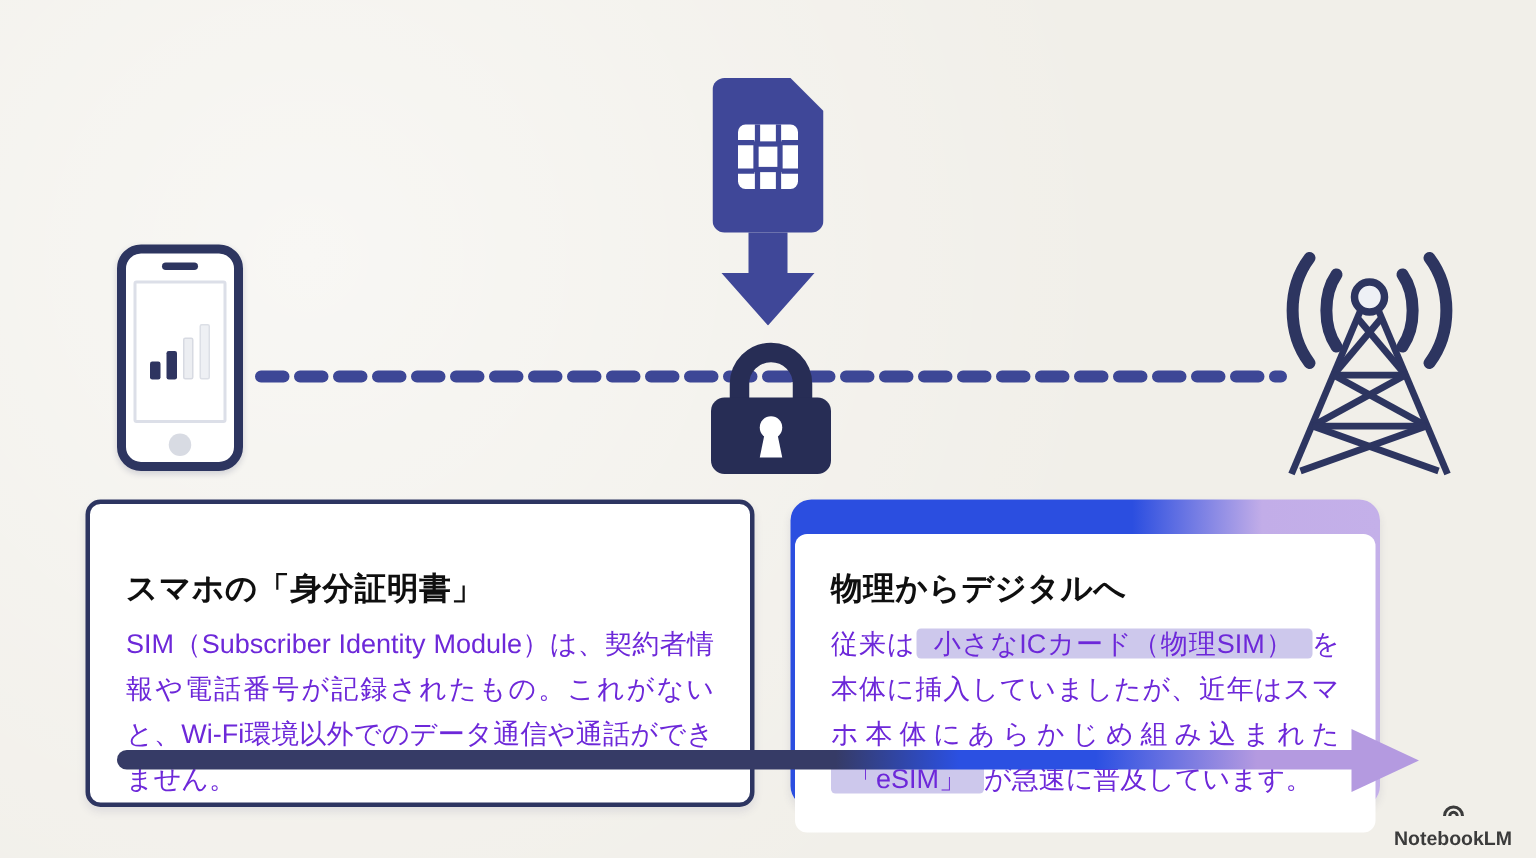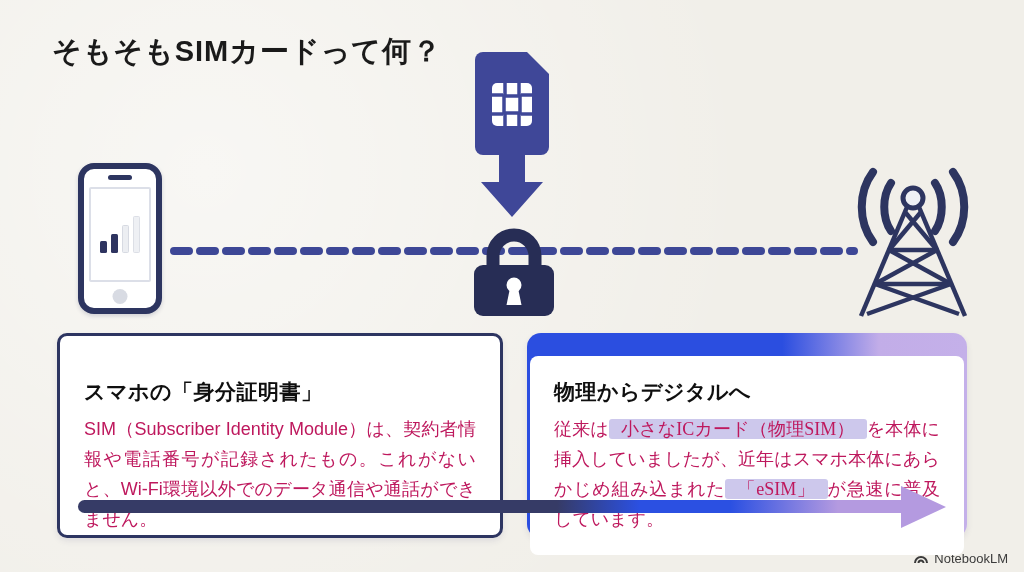--- a/index.html
+++ b/index.html
@@ -46,59 +46,58 @@
   .sim    { position:absolute; left:475px; top:52px;  z-index:2; }
   .lock   { position:absolute; left:471px; top:225px; z-index:3; }
   .tower  { position:absolute; left:833px; top:152px; z-index:2; }
   
   .card-left {
     position:absolute; left:57px; top:333px; width:446px; height:205px;
     background:#fff; border:3px solid #2d3561; border-radius:10px;
     box-shadow:0 3px 6px rgba(45,53,97,.10); z-index:2;
   }
   .card-right {
-    position:absolute; left:527px; top:333px; width:440px; height:205px;
+    position:absolute; left:527px; top:333px; width:393px; height:205px;
     border-radius:14px; padding:3px;
     background:linear-gradient(90deg,#2b4ee0 0%,#2b4ee0 58%,#c2ade8 80%,#c4b0e9 100%);
-    box-shadow:0 3px 6px rgba(45,53,97,.10); z-index:2;font-family:Liberation Serif, serif;
+    box-shadow:0 3px 6px rgba(45,53,97,.10); z-index:2;
   }
   .card-right-inner { width:100%; height:100%; background:#fff; border-radius:8px; }
   .card-heading {
     padding:22px 24px 6px; font-size:21px; font-weight:800; color:#0f0f0f;
     letter-spacing:.5px;
     margin-top:20px;
   }
   .card-body {
-    padding:2px 24px 0; font-size:18px; line-height:30px; color:#be185d;
+    padding:2px 24px 0; font-size:18px; line-height:30px; color:#6d28d9;
     font-weight:500; text-align:justify;
   }
   .hl { background:#cdc8ec; border-radius:3px; padding:0 12px; }
   
   .arrow-bar {
     position:absolute; left:78px; top:500px; width:826px; height:13px;
     border-radius:7px 0 0 7px; z-index:5;
     background:linear-gradient(90deg,#363b66 0%,#363b66 58%,#2b50e2 68%,#2b50e2 79%,#b49ae0 92%);
   }
   .arrow-head {
     position:absolute; left:901px; top:486px; width:0; height:0; z-index:5;
     border-top:21px solid transparent; border-bottom:21px solid transparent;
     border-left:45px solid #b49ae0;
   }
   
   .footer {
     position:absolute; right:16px; bottom:6px; display:flex; align-items:center;
-    gap:5px; font-size:13px; font-weight:400; color:#3b3b3b;
+    gap:5px; font-size:13px; font-weight:700; color:#3b3b3b;flex-direction:column;
   }
 </style>
 </head>
 <body>
 
 <div class="slide">
 
-  <h1 class="title">そもそもSIMカードって何？</h1>
 
   <svg class="dashes" width="696" height="16" viewBox="0 0 696 16">
     <line x1="8" y1="8" x2="688" y2="8" stroke="#3d4796" stroke-width="8" stroke-dasharray="15 11" stroke-linecap="round"></line>
   </svg>
 
   <div class="phone">
     <span class="speaker"></span>
     <div class="screen">
       <div class="bars">
         <span class="bar b1"></span>

